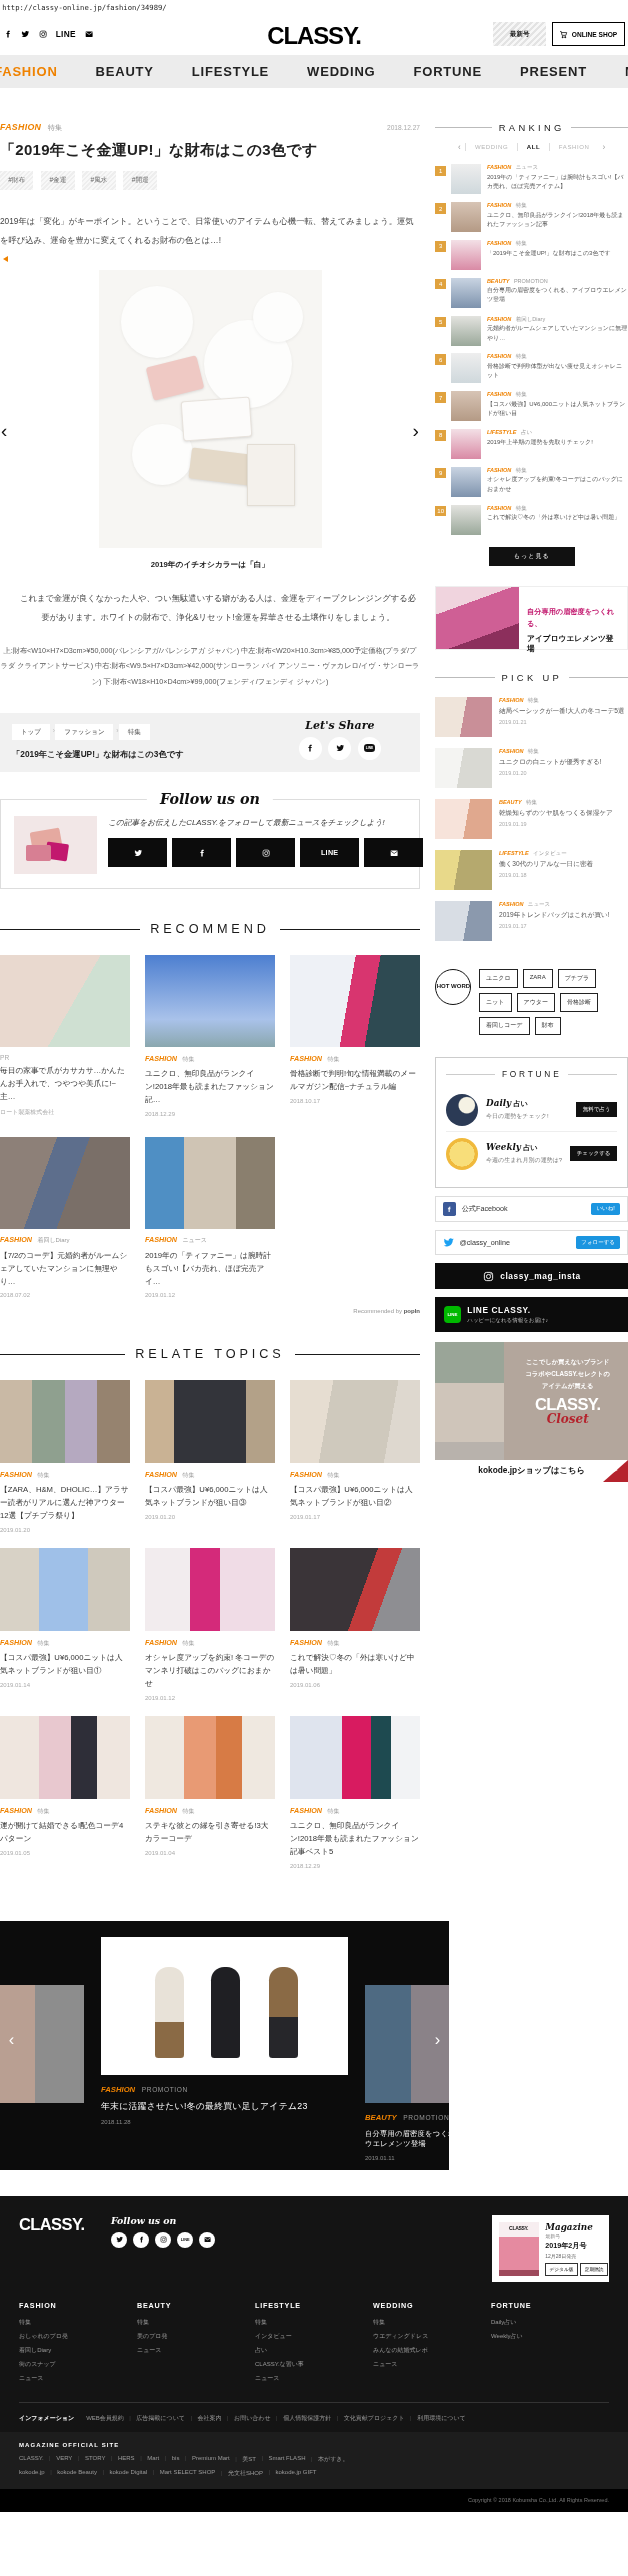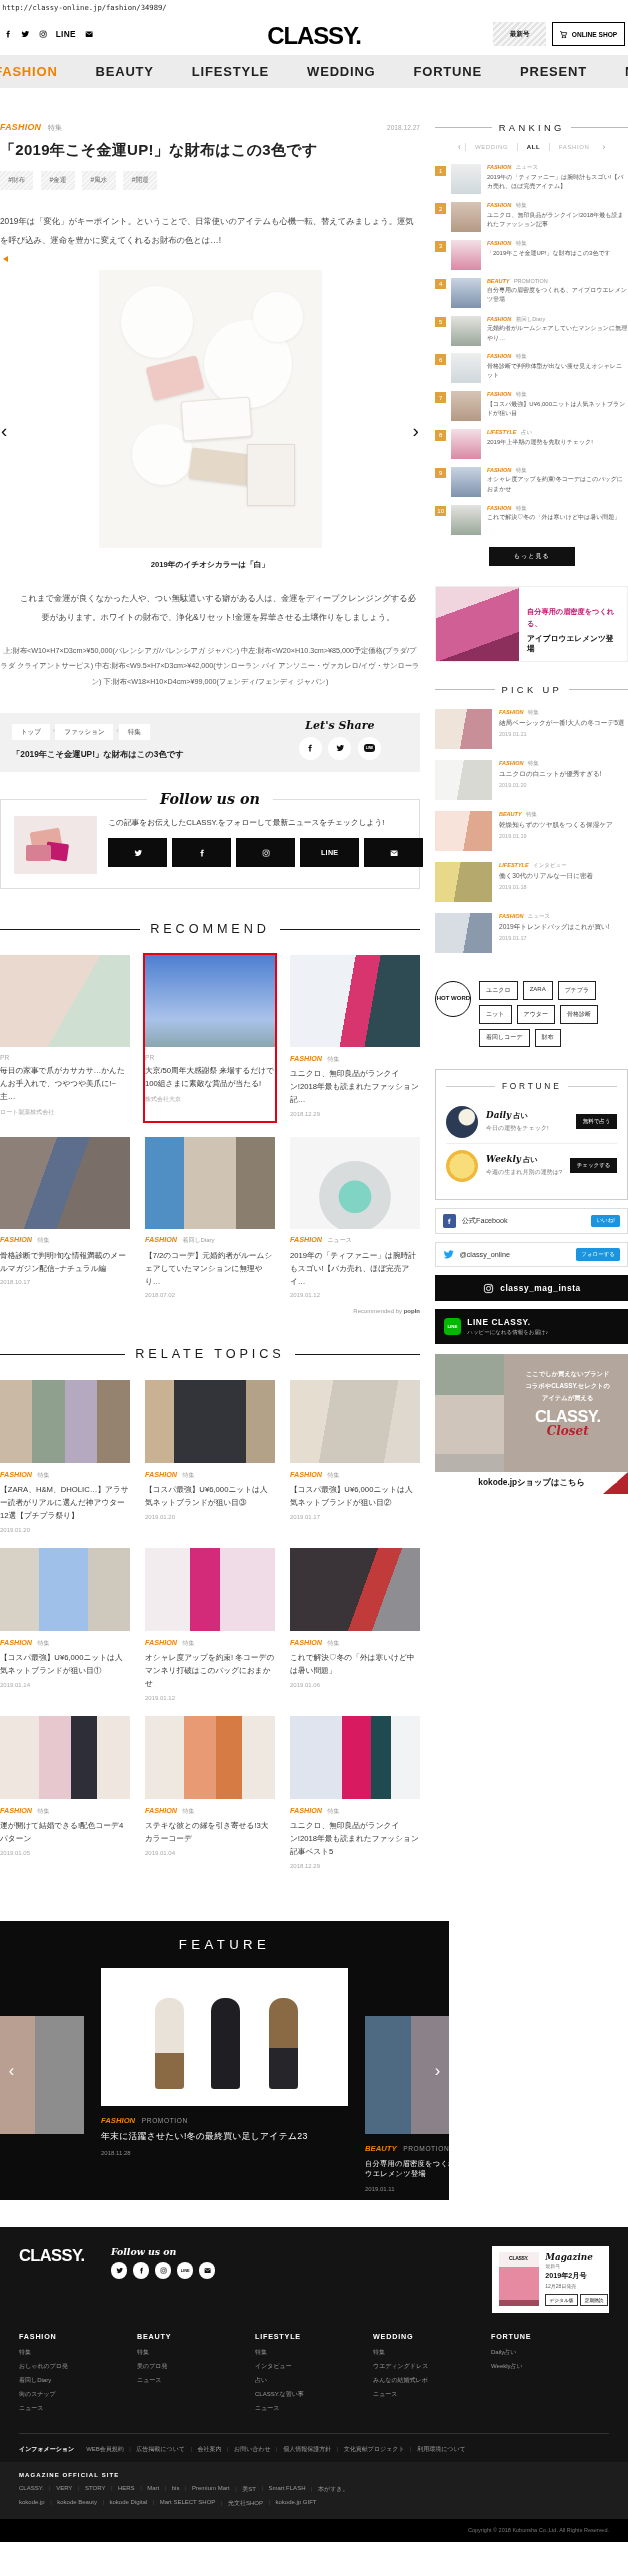--- a/index.html
+++ b/index.html
@@ -68,21 +68,21 @@
   .line-chip { background:#111; color:#fff; border-radius:3.3px; font-size:3.3px; font-weight:bold; padding:2.2px 1.7px; }
 
   
   .follow-box { border:0.6px solid #ddd; margin-top:26.4px; padding:16.5px 13.2px 14.3px; position:relative; }
   .fb-heading { position:absolute; top:-8.8px; left:50%; transform:translateX(-50%); background:#fff; padding:0 13.2px; font-size:14.3px; color:#111; white-space:nowrap; }
   .fb-inner { display:flex; gap:11px; align-items:flex-start; }
   .follow-thumb { width:83px; height:58px; background:linear-gradient(135deg,#f3e3e3 0 45%,#eebfc6 45% 70%,#d univers 0); background:linear-gradient(135deg,#f5ecec 0%,#f0c9cf 55%,#c univers 0); background:#f2e7e7; position:relative; overflow:hidden; flex:none; }
   .ft-b1{position:absolute;left:16.5px;top:14.3px;width:30px;height:19px;background:#e5a9a0;border-radius:2.2px;transform:rotate(-10deg);}
   .ft-b2{position:absolute;left:32px;top:26.4px;width:22px;height:16.5px;background:#c2186e;border-radius:1.7px;transform:rotate(8deg);}
   .ft-b3{position:absolute;left:12px;top:29px;width:25px;height:15.4px;background:#d77f93;border-radius:1.7px;}
-  .fb-text { font-size:7.7px; color:#333; margin-top:2.2px; }
+  .fb-text { font-size:7.7px; color:#333; margin-top:2.2px;font-style:italic; }
   .fb-buttons { display:flex; gap:5px; margin-top:10px; }
   .fb-btn { width:59px; height:29px; background:#0c0c0c; color:#fff; display:flex; align-items:center; justify-content:center; cursor:pointer; }
 
   
   .sec-head { display:flex; align-items:center; gap:10px; margin:33px 0 19px; }
   .sec-head .line { flex:1; height:1.1px; background:#1a1a1a; }
   .sec-head .txt { font-size:12.7px; letter-spacing:3.9px; color:#1a1a1a; }
 
   
   .card-grid { display:flex; flex-wrap:wrap; gap:15.4px 15px; }
@@ -157,21 +157,21 @@
   .rank-list li:nth-of-type(5n+2) .rank-thumb { background:linear-gradient(#d7c4b5,#b49a85); }
   .rank-list li:nth-of-type(5n+3) .rank-thumb { background:linear-gradient(#f3e0e6,#d98aa5); }
   .rank-list li:nth-of-type(5n+4) .rank-thumb { background:linear-gradient(#c9d4e2,#7e93ad); }
   .rank-list li:nth-of-type(5n+5) .rank-thumb { background:linear-gradient(#e3e3df,#9aa89a); }
   .rank-txt { min-width:0; }
   .rmeta { display:flex; gap:4.4px; align-items:baseline; }
   .rmeta .ccat { color:#ef8200; font-style:italic; font-weight:bold; font-size:5.5px; }
   .rmeta .csub { color:#999; font-size:5.5px; }
   .rtitle { font-size:6px; line-height:1.55; color:#555; margin-top:1.7px; max-height:19px; overflow:hidden; }
   .more-btn { display:block; margin:8.8px auto 0; background:#111; color:#fff; border:0; font-size:6px; padding:5px 25px; letter-spacing:1.1px; cursor:pointer; }
-  .side-ad { display:flex; margin-top:20px; border:0.6px solid #eee; height:76px; cursor:pointer; }
+  .side-ad { display:flex; margin-top:20px; border:0.6px solid #eee; height:64px; cursor:pointer; }
   .ad-photo { width:83px; flex:none; background:linear-gradient(160deg,#f0d4de 0 30%,#d4679a 30% 70%,#a univers 0); background:linear-gradient(160deg,#f0d4de 0 30%,#cf5f95 30% 72%,#8c2f5c 72%); }
   .ad-text { flex:1; background:#fff; padding:19px 7.7px 0; }
   .ad-l1 { color:#c2186e; font-size:7.2px; font-weight:bold; line-height:1.7; }
   .ad-l2 { color:#111; font-size:7.7px; font-weight:bold; margin-top:3.3px; }
   .pickup { margin-top:22px; }
   .pick-list li { display:flex; gap:6.6px; padding:5.5px 0; cursor:pointer; }
   .pick-thumb { flex:none; width:57px; height:40px; background:#ddd; }
   .pick-list li:nth-of-type(1) .pick-thumb { background:linear-gradient(100deg,#efe4da 0 50%,#c98f98 50%); }
   .pick-list li:nth-of-type(2) .pick-thumb { background:linear-gradient(100deg,#f4f4f2 0 45%,#d9d9d3 45%); }
   .pick-list li:nth-of-type(3) .pick-thumb { background:linear-gradient(100deg,#f7e3da 0 55%,#e0a88e 55%); }
@@ -431,30 +431,20 @@
           <div class="thumb"></div>
           <div class="cmeta">
             <span class="ccat">PR</span>
             <span class="csub"></span>
           </div>
           <h3 class="ctitle">毎日の家事で爪がカサカサ…かんたんお手入れで、つやつや美爪に!~主…</h3>
           <div class="csrc">ロート製薬株式会社</div>
           <div class="cdate"></div>
         </article>
 
-        <article class="card pr highlight">
-          <div class="thumb"></div>
-          <div class="cmeta">
-            <span class="ccat">PR</span>
-            <span class="csub"></span>
-          </div>
-          <h3 class="ctitle">大京/50周年大感謝祭 来場するだけで100組さまに素敵な賞品が当たる!</h3>
-          <div class="csrc">株式会社大京</div>
-          <div class="cdate"></div>
-        </article>
 
         <article class="card">
           <div class="thumb"></div>
           <div class="cmeta">
             <span class="ccat">FASHION</span>
             <span class="csub">特集</span>
           </div>
           <h3 class="ctitle">ユニクロ、無印良品がランクイン!2018年最も読まれたファッション記…</h3>
           <div class="csrc"></div>
           <div class="cdate">2018.12.29</div>
@@ -899,21 +889,20 @@
         <div class="closet-sub script">Closet</div>
       </div>
       <div class="closet-bar">kokode.jpショップはこちら</div>
       <div class="closet-arrow"></div>
     </div>
 
   </aside>
 </div>
 
 <section class="feature">
-  <div class="feat-title">FEATURE</div>
   <div class="fcarousel">
     <div class="slide-side slide-left">
       <div class="fimg-side sl-img"></div>
     </div>
     <div class="slide-main">
       <div class="fimg">
         <span class="figb fg1"></span>
         <span class="figb fg2"></span>
         <span class="figb fg3"></span>
       </div>

